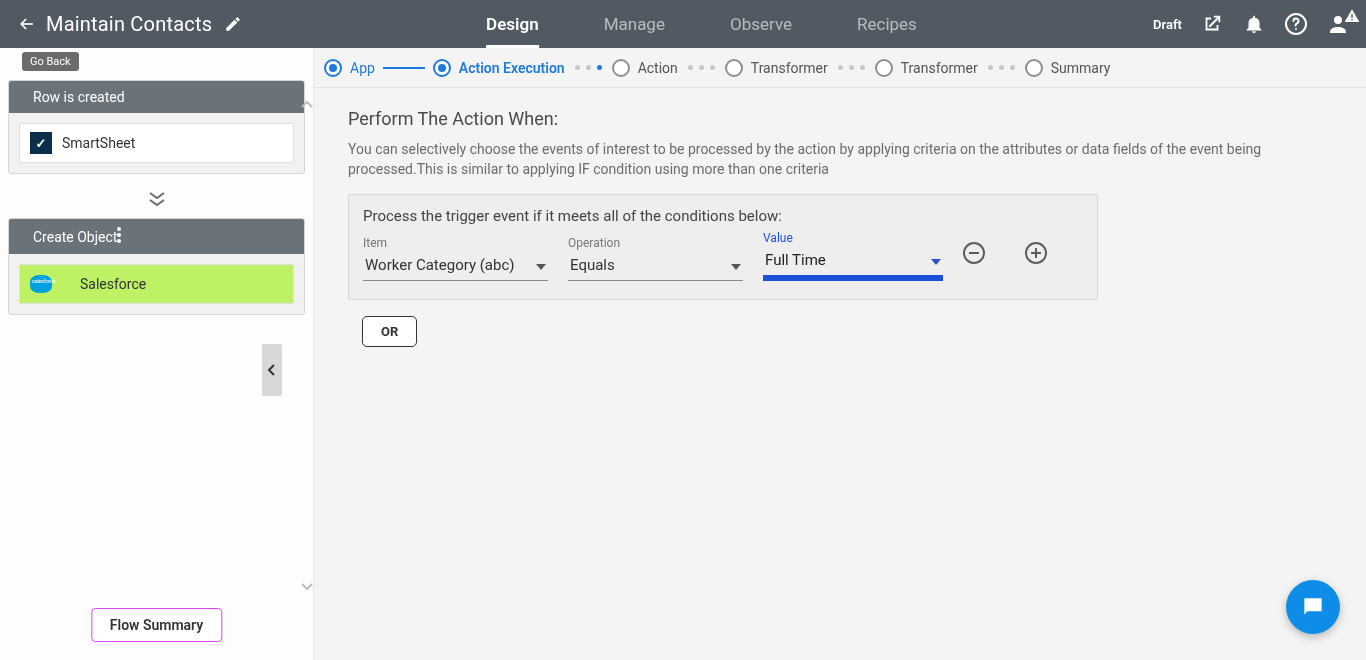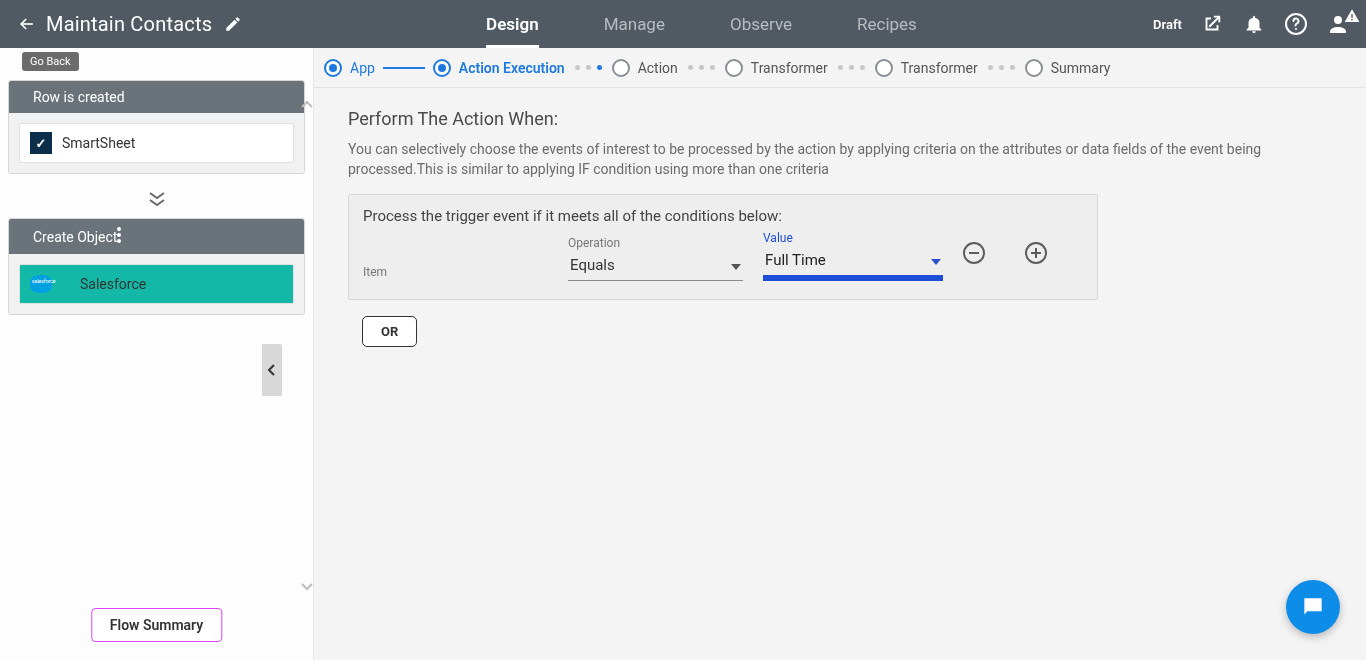--- a/index.html
+++ b/index.html
@@ -23,21 +23,21 @@
   .main { display:flex; height: calc(100% - 48px); }
   .sidebar { width: 314px; background:#fdfdfd; border-right:1px solid #e6e6e6; position:relative; padding:8px; }
   .goback-chip {
     position:absolute; top:4px; left:22px; background:#6b6b6b; color:#fff; font-size:11px;
     padding:3px 8px; border-radius:3px; z-index:2;
   }
   .card { border:1px solid #d5d5d5; border-radius:3px; margin-top:24px; overflow:hidden;}
   .card-header { background:#6b737a; color:#fff; font-size:14px; padding:8px 24px; display:flex; align-items:center; justify-content:flex-start;}
   .card-body { background:#f1f1f1; padding:10px; }
   .app-row { background:#fff; border:1px solid #e0e0e0; border-radius:2px; padding:8px 10px; display:flex; align-items:center; gap:10px; font-size:14px; color:#333;}
-  .app-row.selected { background:#14b8a6;gap:28px; }
+  .app-row.selected { background:#bef264;gap:28px; }
   .app-icon { width:22px; height:22px; display:flex; align-items:center; justify-content:center;}
   .smartsheet-ico { width:22px; height:22px; background:#0b2e4a; color:#fff; display:flex; align-items:center; justify-content:center; font-size:13px; font-weight:700;}
   .sf-ico { width:26px; height:18px; background:#00a1e0; border-radius:9px / 7px; position:relative;}
   .sf-ico::before { content:"salesforce"; position:absolute; left:2px; top:3px; font-size:5.5px; color:#fff; letter-spacing:-.2px;}
   .chevrons-down { display:flex; justify-content:center; margin:16px 0 10px; color:#6b6b6b;}
   .card .more-dots { cursor:pointer; }
 
   .flow-summary-btn {
     position:absolute; bottom:18px; left:50%; transform:translateX(-50%);
     border:1px solid #d946ef; border-radius:4px; padding:8px 18px; font-size:14px; font-weight:600; color:#333; background:#fff; cursor:pointer;
@@ -263,20 +263,26 @@
     <div class="body">
       <h3>Perform The Action When:</h3>
       <p class="desc">You can selectively choose the events of interest to be processed by the action by applying criteria on the attributes or data fields of the event being processed.This is similar to applying IF condition using more than one criteria</p>
 
       <div class="cond-box">
         <div class="cond-title">Process the trigger event if it meets all of the conditions below:</div>
         <div class="cond-row">
 
           <div class="field" style="min-width:185px">
             <span class="flabel">Item</span>
+            <div class="select wide">
+              <span>Worker Category (abc)</span>
+              <span class="caret"><svg width="10" height="6" viewBox="0 0 10 6">
+                    <path d="M0 0l5 6 5-6z" fill="#555"></path>
+                  </svg></span>
+            </div>
           </div>
 
           <div class="field" style="min-width:175px">
             <span class="flabel">Operation</span>
             <div class="select">
               <span>Equals</span>
               <span class="caret"><svg width="10" height="6" viewBox="0 0 10 6">
                     <path d="M0 0l5 6 5-6z" fill="#555"></path>
                   </svg></span>
             </div>

